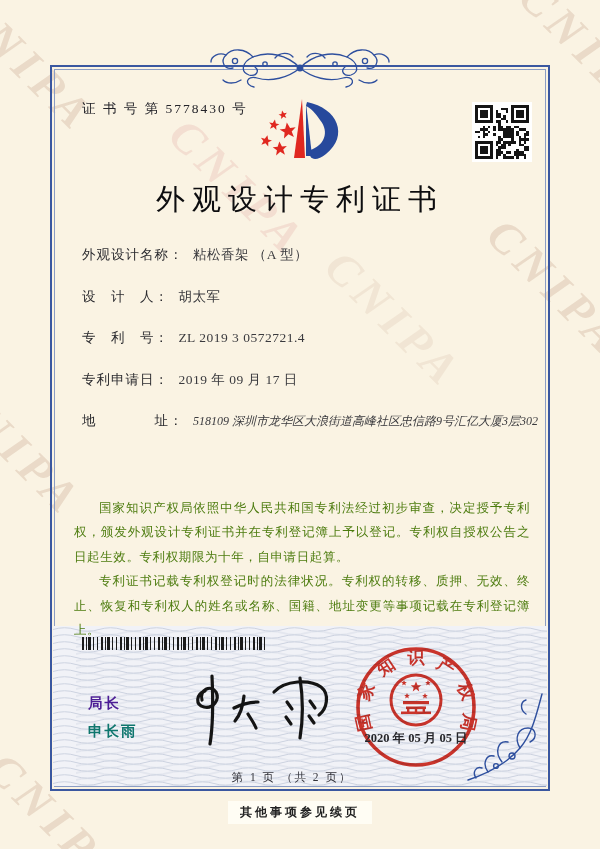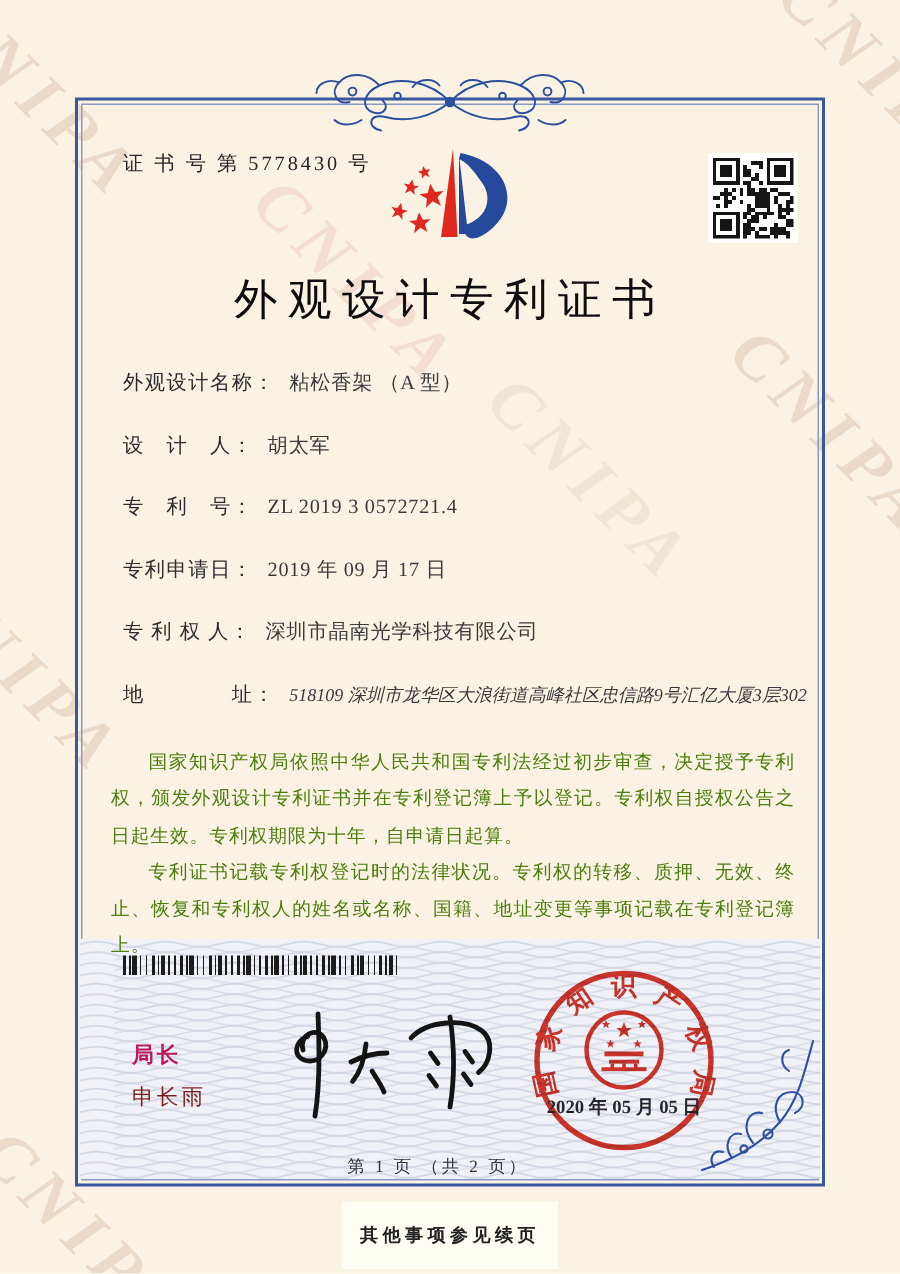--- a/index.html
+++ b/index.html
@@ -32,28 +32,28 @@
   
   .paras{position:absolute;left:74px;top:496px;width:456px;z-index:3;font-size:12.5px;line-height:1.95;
          color:#4d7c0f;text-align:justify;}
   .paras p{margin:0;text-indent:2em;letter-spacing:0.6px;}
   
   .band{position:absolute;left:53px;top:626px;z-index:1;}
   .barcode{position:absolute;left:82px;top:637px;width:184px;height:13px;z-index:3;
     background-image:repeating-linear-gradient(90deg,#1b1b1b 0 2px,transparent 2px 4px,#1b1b1b 4px 5px,
       transparent 5px 6px,#1b1b1b 6px 9px,transparent 9px 11px,#1b1b1b 11px 12px,transparent 12px 15px,
       #1b1b1b 15px 16px,transparent 16px 19px);}
-  .sig-label{position:absolute;left:88px;top:694px;z-index:3;font-size:14.5px;font-weight:bold;color:#be185d;letter-spacing:2px;}
-  .sig-name{position:absolute;left:88px;top:722px;z-index:3;font-size:14.5px;font-weight:normal;color:#7f1d1d;letter-spacing:2px;}
+  .sig-label{position:absolute;left:88px;top:694px;z-index:3;font-size:14.5px;font-weight:bold;color:#4c1d95;letter-spacing:2px;}
+  .sig-name{position:absolute;left:88px;top:722px;z-index:3;font-size:14.5px;font-weight:bold;color:#0f766e;letter-spacing:2px;}
   .signature{position:absolute;left:182px;top:668px;z-index:3;}
   .seal{position:absolute;left:350px;top:640px;z-index:4;mix-blend-mode:multiply;opacity:0.93;}
   .page-info{position:absolute;left:0;top:770px;width:584px;text-align:center;font-size:11.5px;color:#33333a;
              letter-spacing:2px;z-index:3;}
   .continuation{position:absolute;left:0;top:801px;width:600px;text-align:center;z-index:3;}
-  .continuation span{display:inline-block;background:#fffdf4;padding:14px 12px;font-size:12px;font-weight:bold;
+  .continuation span{display:inline-block;background:#fffdf4;padding:3px 12px;font-size:12px;font-weight:bold;
              letter-spacing:3px;color:#222;}
 </style>
 </head>
 <body>
 
 <div class="page">
 
   <span class="wm" style="left:-16px;top:-16px;">CNIPA</span>
   <span class="wm" style="left:546px;top:-30px;">CNIPA</span>
   <span class="wm" style="left:514px;top:208px;">CNIPA</span>
@@ -364,24 +364,20 @@
     </div>
     <div class="frow">
       <span class="lab">专　利　号：</span>
       <span class="val">ZL 2019 3 0572721.4</span>
     </div>
     <div class="frow">
       <span class="lab">专利申请日：</span>
       <span class="val">2019 年 09 月 17 日</span>
     </div>
     <div class="frow">
-      <span class="lab">专 利 权 人：</span>
-      <span class="val">深圳市晶南光学科技有限公司</span>
-    </div>
-    <div class="frow">
       <span class="lab">地　　　　址：</span>
       <span class="val small">518109 深圳市龙华区大浪街道高峰社区忠信路9号汇亿大厦3层302</span>
     </div>
   </div>
 
   <div class="paras">
     <p>国家知识产权局依照中华人民共和国专利法经过初步审查，决定授予专利权，颁发外观设计专利证书并在专利登记簿上予以登记。专利权自授权公告之日起生效。专利权期限为十年，自申请日起算。</p>
     <p>专利证书记载专利权登记时的法律状况。专利权的转移、质押、无效、终止、恢复和专利权人的姓名或名称、国籍、地址变更等事项记载在专利登记簿上。</p>
   </div>
 

